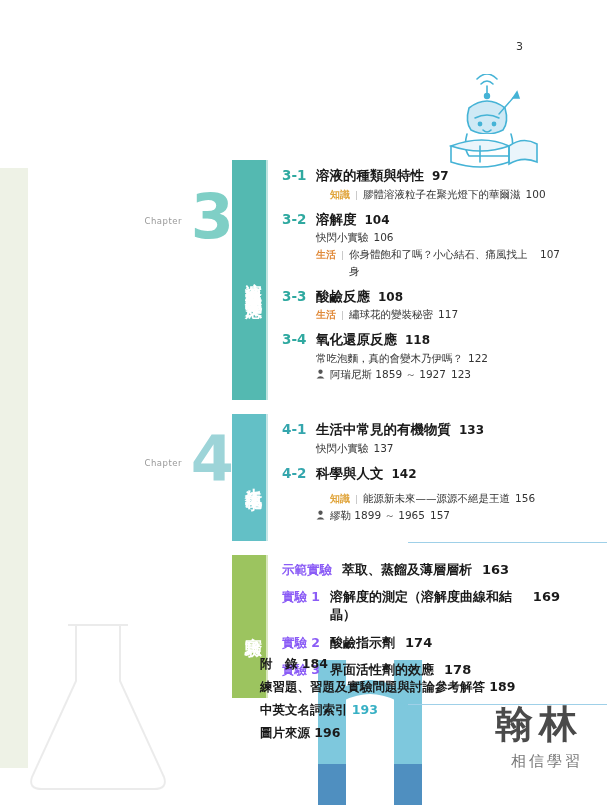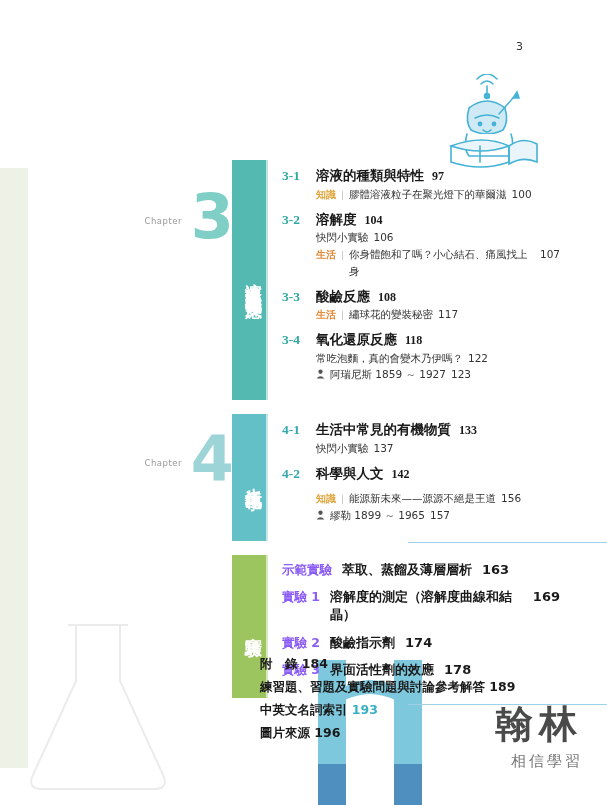--- a/index.html
+++ b/index.html
@@ -103,21 +103,20 @@
     border-left: 0;
   }
   .sec {
     margin-bottom: 7px;
   }
   .sec-head {
     display: flex;
     align-items: baseline;
     gap: 8px;
     line-height: 1.45;
-    font-family: Liberation Serif, serif;
   }
   .sec-no {
     font-weight: bold;
     font-size: 13.5px;
     flex: 0 0 auto;
     min-width: 26px;
   }
   .sec-name {
     font-size: 13.5px;
     color: #1a1a1a;
@@ -135,21 +134,21 @@
     font-size: 10.5px;
     color: #333;
     margin-left: 34px;
     line-height: 1.6;
   }
   .tag {
     font-size: 10px;
     font-weight: bold;
     flex: 0 0 auto;
   }
-  .tag-know { color: #e0a43a; }
+  .tag-know { color: #e0a43a; margin-left: 14px; }
   .tag-life { color: #e08a3a; }
   .divider-bar {
     color: #bbb;
     font-size: 9px;
   }
   .person-icon {
     display: inline-block;
     width: 9px; height: 10px;
     position: relative;
     top: 1px;

